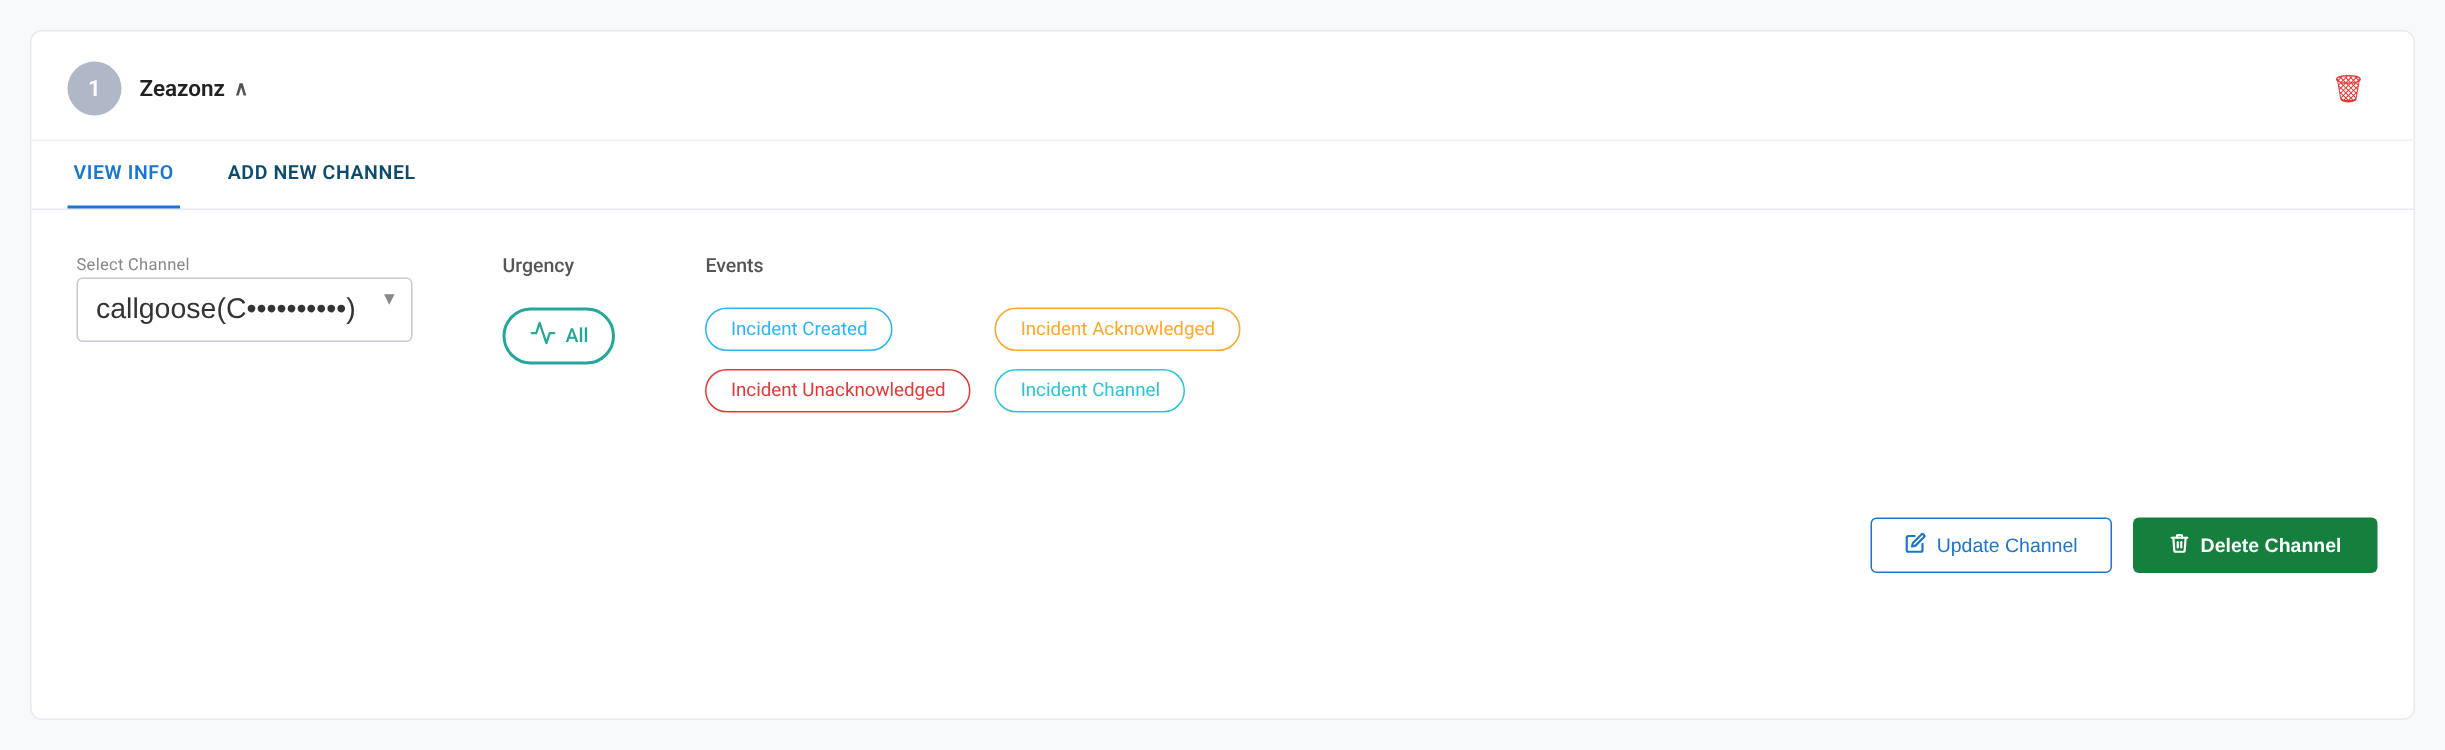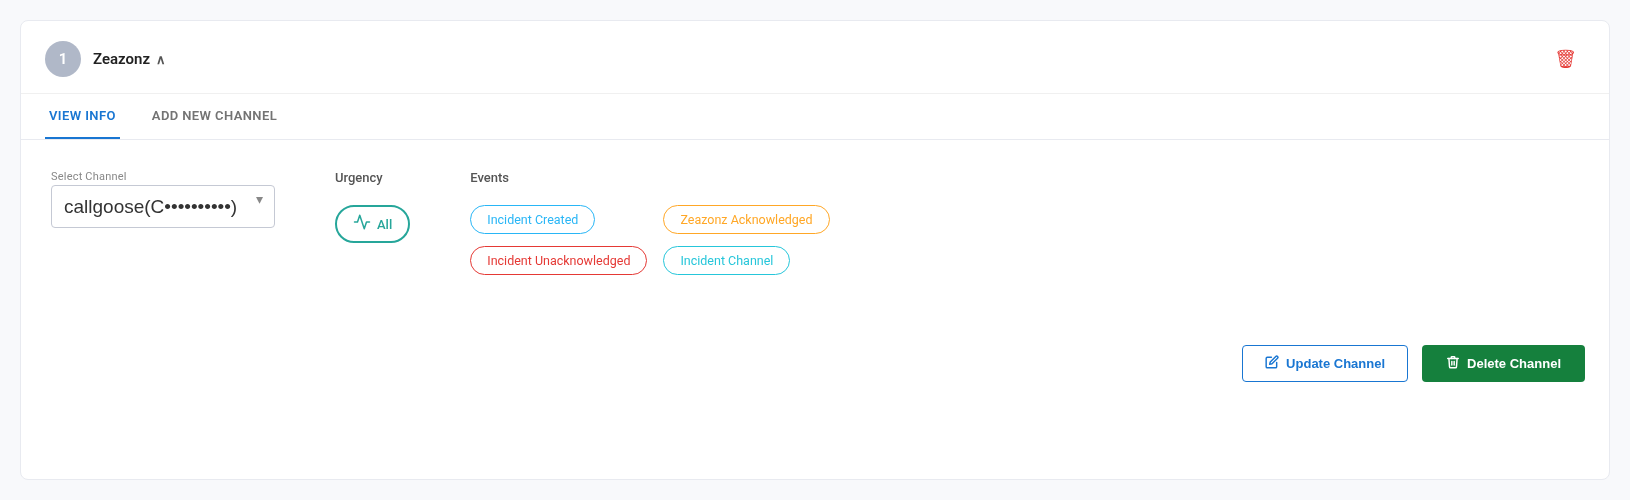--- a/index.html
+++ b/index.html
@@ -65,21 +65,21 @@
       display: flex;
       padding: 0 24px;
       border-bottom: 1px solid #e8eaf0;
       gap: 0;
     }
     .tab {
       padding: 14px 4px;
       margin-right: 28px;
       font-size: 13px;
       font-weight: 600;
-      color: #737373;
+      color: #0c4a6e;
       cursor: pointer;
       border-bottom: 2.5px solid transparent;
       text-transform: uppercase;
       letter-spacing: 0.4px;
     }
     .tab.active {
       color: #1976d2;
       border-bottom: 2.5px solid #1976d2;
     }
     .content-area {
@@ -196,21 +196,21 @@
     .btn-update {
       display: flex;
       align-items: center;
       gap: 7px;
       border: 1.5px solid #1976d2;
       background: #fff;
       color: #1976d2;
       border-radius: 4px;
       padding: 9px 22px;
       font-size: 13px;
-      font-weight: 700;
+      font-weight: 400;
       cursor: pointer;
     }
     .btn-delete {
       display: flex;
       align-items: center;
       gap: 7px;
       background: #15803d;
       color: #fff;
       border: none;
       border-radius: 4px;
@@ -274,21 +274,21 @@
         </div>
       </div>
 
       <div class="field-group events-section">
         <div class="section-label">Events</div>
         <div class="events-grid">
           <div class="event-badge blue">
             <span>Incident Created</span>
           </div>
           <div class="event-badge orange">
-            <span>Zeazonz Acknowledged</span>
+            <span>Incident Acknowledged</span>
           </div>
           <div class="event-badge red">
             <span>Incident Unacknowledged</span>
           </div>
           <div class="event-badge teal">
             <span>Incident Channel</span>
           </div>
         </div>
       </div>
 

